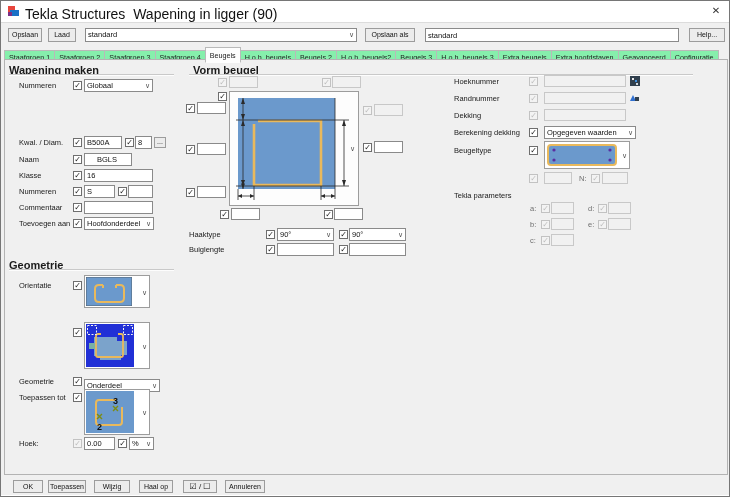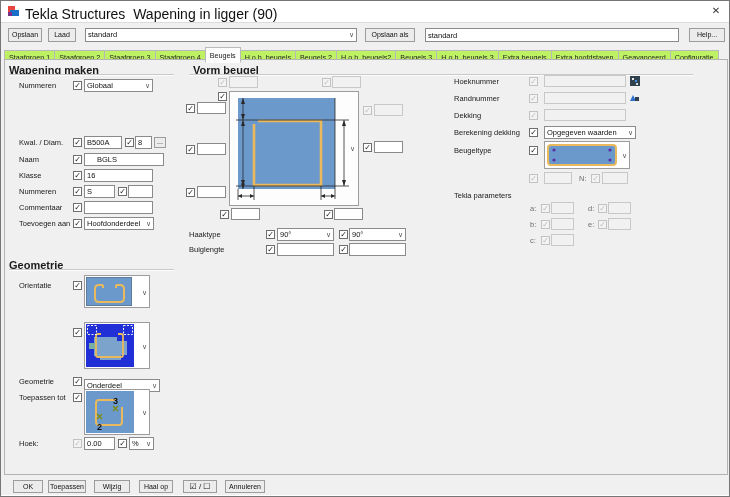--- a/index.html
+++ b/index.html
@@ -15,21 +15,21 @@
   .chev{position:absolute;right:2px;top:1px;font-size:7px;color:#555;line-height:10px;}
   .imgcombo{position:absolute;background:#fff;border:1px solid #9c9c9c;box-sizing:border-box;cursor:pointer;}
   .cb{position:absolute;width:9px;height:9px;background:#fff;border:1px solid #6e6e6e;box-sizing:border-box;font-size:8px;line-height:7px;text-align:center;color:#1a1a1a;cursor:pointer;}
   .cb::after{content:"✓";}
   .cb.dis{border-color:#c2c2c2;background:#f3f3f3;color:#bdbdbd;cursor:default;}
   .lbl{position:absolute;font-size:7.5px;color:#1a1a1a;white-space:nowrap;line-height:9px;}
   .lbl.gray{color:#6e6e6e;}
   .hdr{position:absolute;font-size:11px;font-weight:bold;color:#1a1a1a;white-space:nowrap;}
   .hline{position:absolute;height:1px;background:#c9c9c9;border-bottom:1px solid #fdfdfd;}
   .tabbar{position:absolute;left:3px;top:44px;width:724px;height:15px;}
-  .tab{position:relative;display:inline-block;font-size:7.2px;line-height:13px;padding:0 4px;margin-right:-1px;margin-top:2px;height:13px;background:#bef264;border:1px solid #b9b9b9;box-sizing:border-box;color:#222;vertical-align:bottom;cursor:pointer;}
+  .tab{position:relative;display:inline-block;font-size:7.2px;line-height:13px;padding:0 4px;margin-right:-1px;margin-top:2px;height:13px;background:#86efac;border:1px solid #b9b9b9;box-sizing:border-box;color:#222;vertical-align:bottom;cursor:pointer;}
   .tab.active{background:#fdfdfd;height:16px;margin-top:-1px;line-height:15px;z-index:3;border-bottom:1px solid #fdfdfd;}
   .panel{position:absolute;left:3px;top:58px;width:724px;height:416px;background:#f0f0f0;border:1px solid #b3b3b3;box-sizing:border-box;}
   .footerline{position:absolute;left:0;top:494px;width:100%;height:1px;background:#fff;}
   svg{display:block;}
 </style>
 </head>
 <body>
 
 <div class="win">
 
@@ -71,21 +71,21 @@
 
   <div class="lbl" style="left:18px;top:137px">Kwal. / Diam.</div>
   <span class="cb" style="left:72px;top:137px"></span>
   <input class="fld" style="left: 83px; top: 135px; width: 38px;" value="B500A">
   <span class="cb" style="left:124px;top:137px"></span>
   <input class="fld" style="left: 134px; top: 135px; width: 17px;" value="8">
   <div class="btn" style="left:153px;top:136px;width:12px;height:11px;line-height:8px">...</div>
 
   <div class="lbl" style="left:18px;top:154px">Naam</div>
   <span class="cb" style="left:72px;top:154px"></span>
-  <input class="fld" style="left: 83px; top: 152px; width: 80px; padding-left: 12px;" value="BGLS">
+  <input class="fld" style="left: 83px; top: 152px; width: 48px; padding-left: 12px;" value="BGLS">
 
   <div class="lbl" style="left:18px;top:170px">Klasse</div>
   <span class="cb" style="left:72px;top:170px"></span>
   <input class="fld" style="left: 83px; top: 168px; width: 69px;" value="16">
 
   <div class="lbl" style="left:18px;top:186px">Nummeren</div>
   <span class="cb" style="left:72px;top:186px"></span>
   <input class="fld" style="left: 83px; top: 184px; width: 31px;" value="S">
   <span class="cb" style="left:117px;top:186px"></span>
   <input class="fld" style="left: 127px; top: 184px; width: 25px;" value="">

